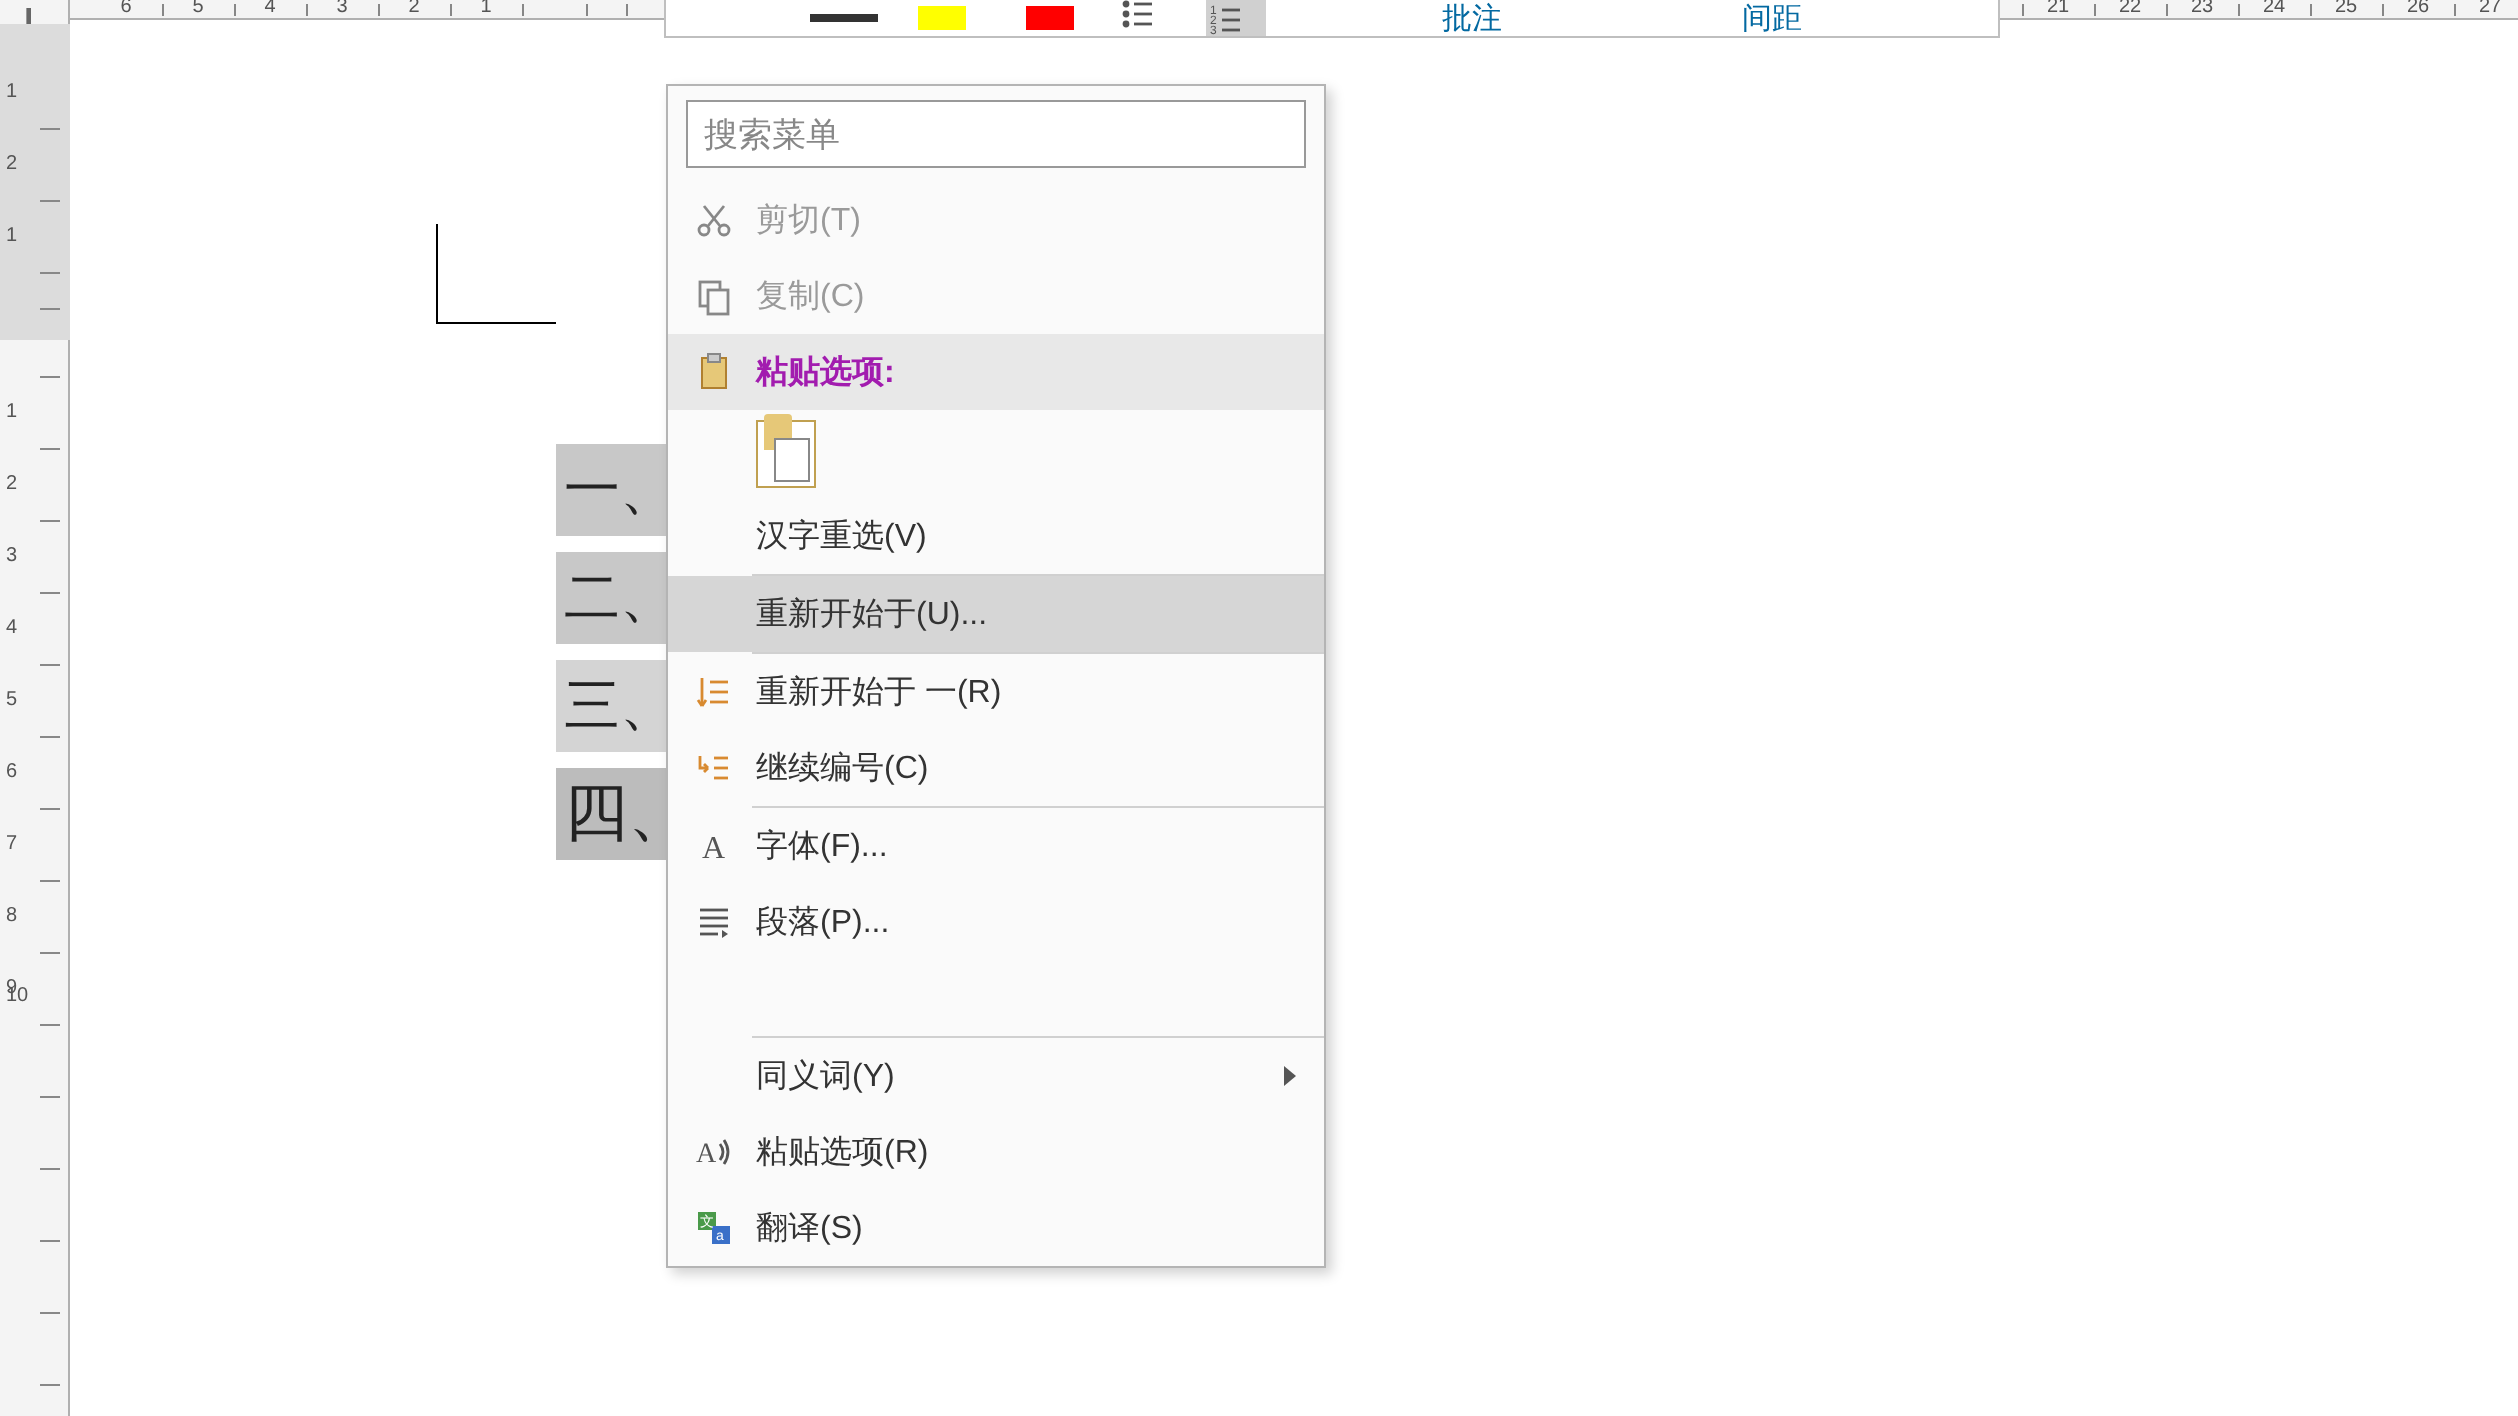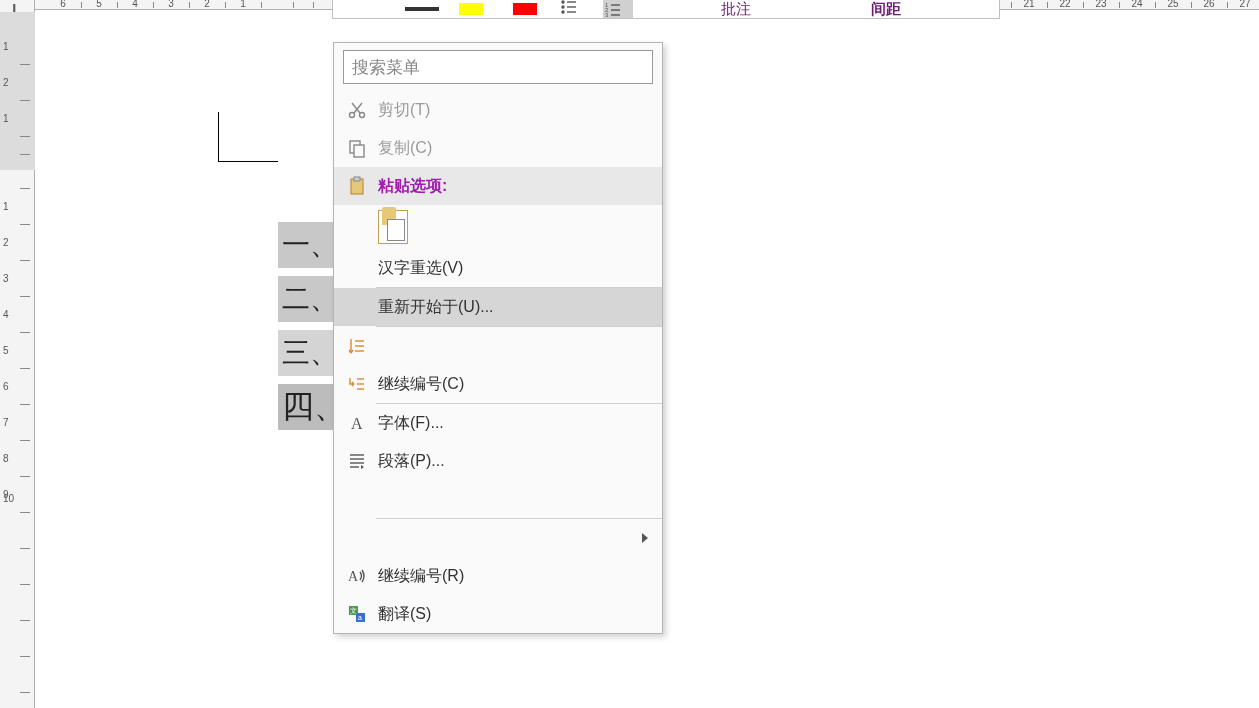--- a/index.html
+++ b/index.html
@@ -19,23 +19,23 @@
   border: 1px solid #bfbfbf;
   border-top: none;
   display: flex;
   align-items: center;
 }
 .mt-color-underline { width: 34px; height: 4px; margin-left: 72px; }
 .mt-yellow { background: #ffff00; width: 24px; height: 12px; margin-left: 20px; }
 .mt-red   { background: #ff0000; width: 24px; height: 12px; margin-left: 30px; }
 .mt-bullet-btn { width: 30px; margin-left: 22px; }
 .mt-num-btn { width: 30px; margin-left: 14px; background: #d0d0d0; height: 18px; }
-.mt-label { font-size: 15px; color: #701a75; }
+.mt-label { font-size: 15px; color: #0369a1; }
 .mt-comment { margin-left: 88px; }
-.mt-spacing { margin-left: 120px; font-weight: bold; }
+.mt-spacing { margin-left: 120px; }
 
 .top-ruler {
   position: absolute;
   top: 0; left: 35px;
   width: 1224px; height: 10px;
   background: #f4f4f4;
   border-bottom: 1px solid #b0b0b0;
   font-size: 10px;
   color: #555;
 }
@@ -349,20 +349,21 @@
           <g class="ico-orange">
             <line x1="4" y1="3" x2="4" y2="17"></line>
             <polyline points="4,17 2,14"></polyline>
             <polyline points="4,17 6,14"></polyline>
             <line x1="8" y1="5" x2="17" y2="5"></line>
             <line x1="8" y1="10" x2="17" y2="10"></line>
             <line x1="8" y1="15" x2="17" y2="15"></line>
           </g>
         </svg>
     </span>
+    <span class="cm-text">重新开始于 一(R)</span>
   </div>
 
   <div class="cm-row">
     <span class="cm-icon">
       <svg viewBox="0 0 20 20">
           <g class="ico-orange">
             <polyline points="3,4 3,10 7,10"></polyline>
             <polyline points="7,10 5,8"></polyline>
             <polyline points="7,10 5,12"></polyline>
             <line x1="10" y1="5" x2="17" y2="5"></line>
@@ -401,34 +402,35 @@
   </div>
 
   <div class="cm-row">
     <span class="cm-icon"></span>
   </div>
   <div class="cm-sep"></div>
 
 
   <div class="cm-row">
     <span class="cm-icon"></span>
+    <span class="cm-text">同义词(Y)</span>
     <span class="cm-submenu-arrow"></span>
   </div>
 
   <div class="cm-row">
     <span class="cm-icon">
       <svg viewBox="0 0 20 20">
           <text x="1" y="15" font-size="14" fill="#555" stroke="none" font-family="serif">A</text>
           <g class="ico-stroke-dark">
             <path d="M13 6 Q16 10 13 14"></path>
             <path d="M15 4 Q19 10 15 16"></path>
           </g>
         </svg>
     </span>
-    <span class="cm-text">继续编号(R)</span>
+    <span class="cm-text">粘贴选项(R)</span>
   </div>
 
   <div class="cm-row">
     <span class="cm-icon">
       <svg viewBox="0 0 20 20">
           <rect x="2" y="2" width="9" height="9" fill="#4a9a4a"></rect>
           <rect x="9" y="9" width="9" height="9" fill="#3a70c8"></rect>
           <text x="3" y="9" font-size="7" fill="#fff" stroke="none">文</text>
           <text x="11" y="16" font-size="7" fill="#fff" stroke="none">a</text>
         </svg>

